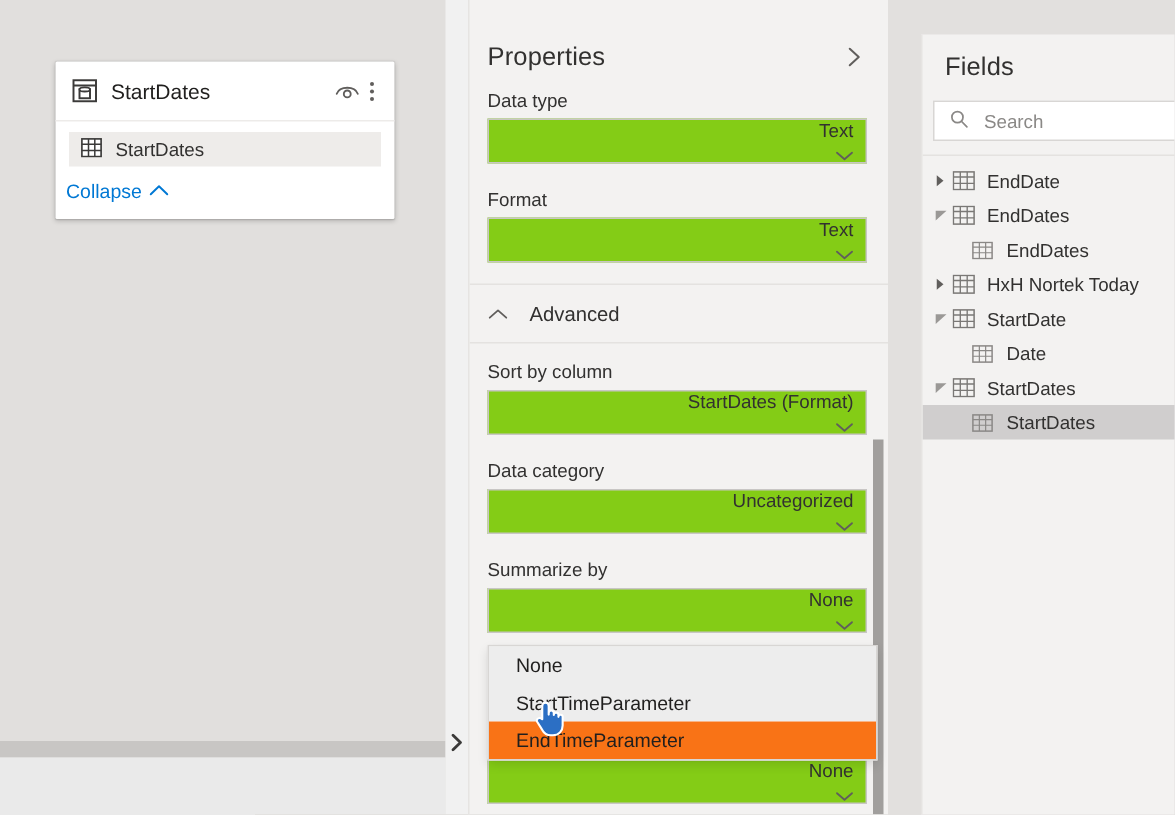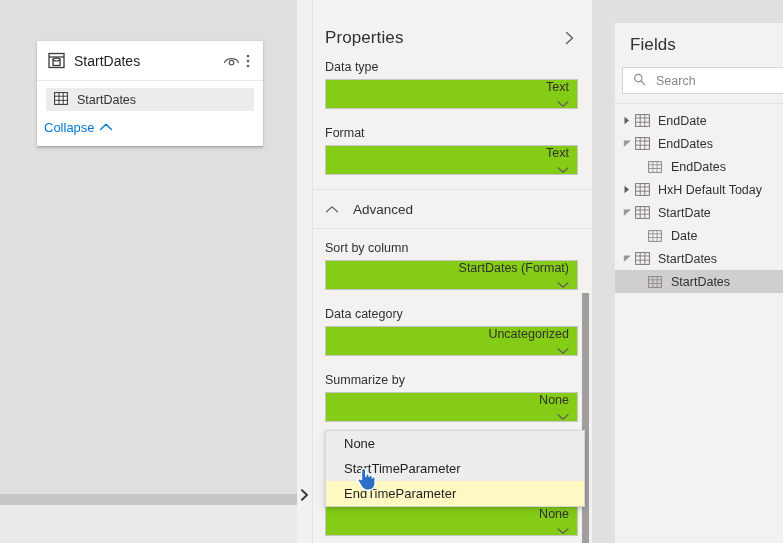--- a/index.html
+++ b/index.html
@@ -226,21 +226,21 @@
     box-shadow: 0 3.2px 7.2px rgba(0,0,0,0.13), 0 0.6px 1.8px rgba(0,0,0,0.11);
     z-index: 40;
   }
   .dd-item {
     height: 25px;
     display: flex;
     align-items: center;
     padding-left: 18px;
     font-size: 13px;
     color: #201f1e;
-    background: #fef9c3;
+    background: #f97316;
     cursor: pointer;
     box-sizing: border-box;
   }
   .dd-item.hl { background: #ededed; }
 
   
   .cursor {
     position: absolute;
     left: 356px; top: 466px;
     z-index: 60;
@@ -594,21 +594,21 @@
         </span>
         <span class="tbl-ico">
           <svg width="15" height="13" viewBox="0 0 15 13">
             <rect x="0.6" y="0.6" width="13.8" height="11.8" fill="none" stroke="#7a7876" stroke-width="1"></rect>
             <line x1="0.6" y1="4" x2="14.4" y2="4" stroke="#7a7876" stroke-width="0.9"></line>
             <line x1="0.6" y1="8.2" x2="14.4" y2="8.2" stroke="#7a7876" stroke-width="0.9"></line>
             <line x1="5.2" y1="0.6" x2="5.2" y2="12.4" stroke="#7a7876" stroke-width="0.9"></line>
             <line x1="9.8" y1="0.6" x2="9.8" y2="12.4" stroke="#7a7876" stroke-width="0.9"></line>
           </svg>
         </span>
-        <span class="name">HxH Default Today</span>
+        <span class="name">HxH Nortek Today</span>
       </div>
 
       <div class="tree-row">
         <span class="twisty">
           <svg width="9" height="9" viewBox="0 0 9 9">
               <path d="M0.8 1.5 L8 1.5 L0.8 8 Z" fill="#9a9896"></path>
             </svg>
         </span>
         <span class="tbl-ico">
           <svg width="15" height="13" viewBox="0 0 15 13">

